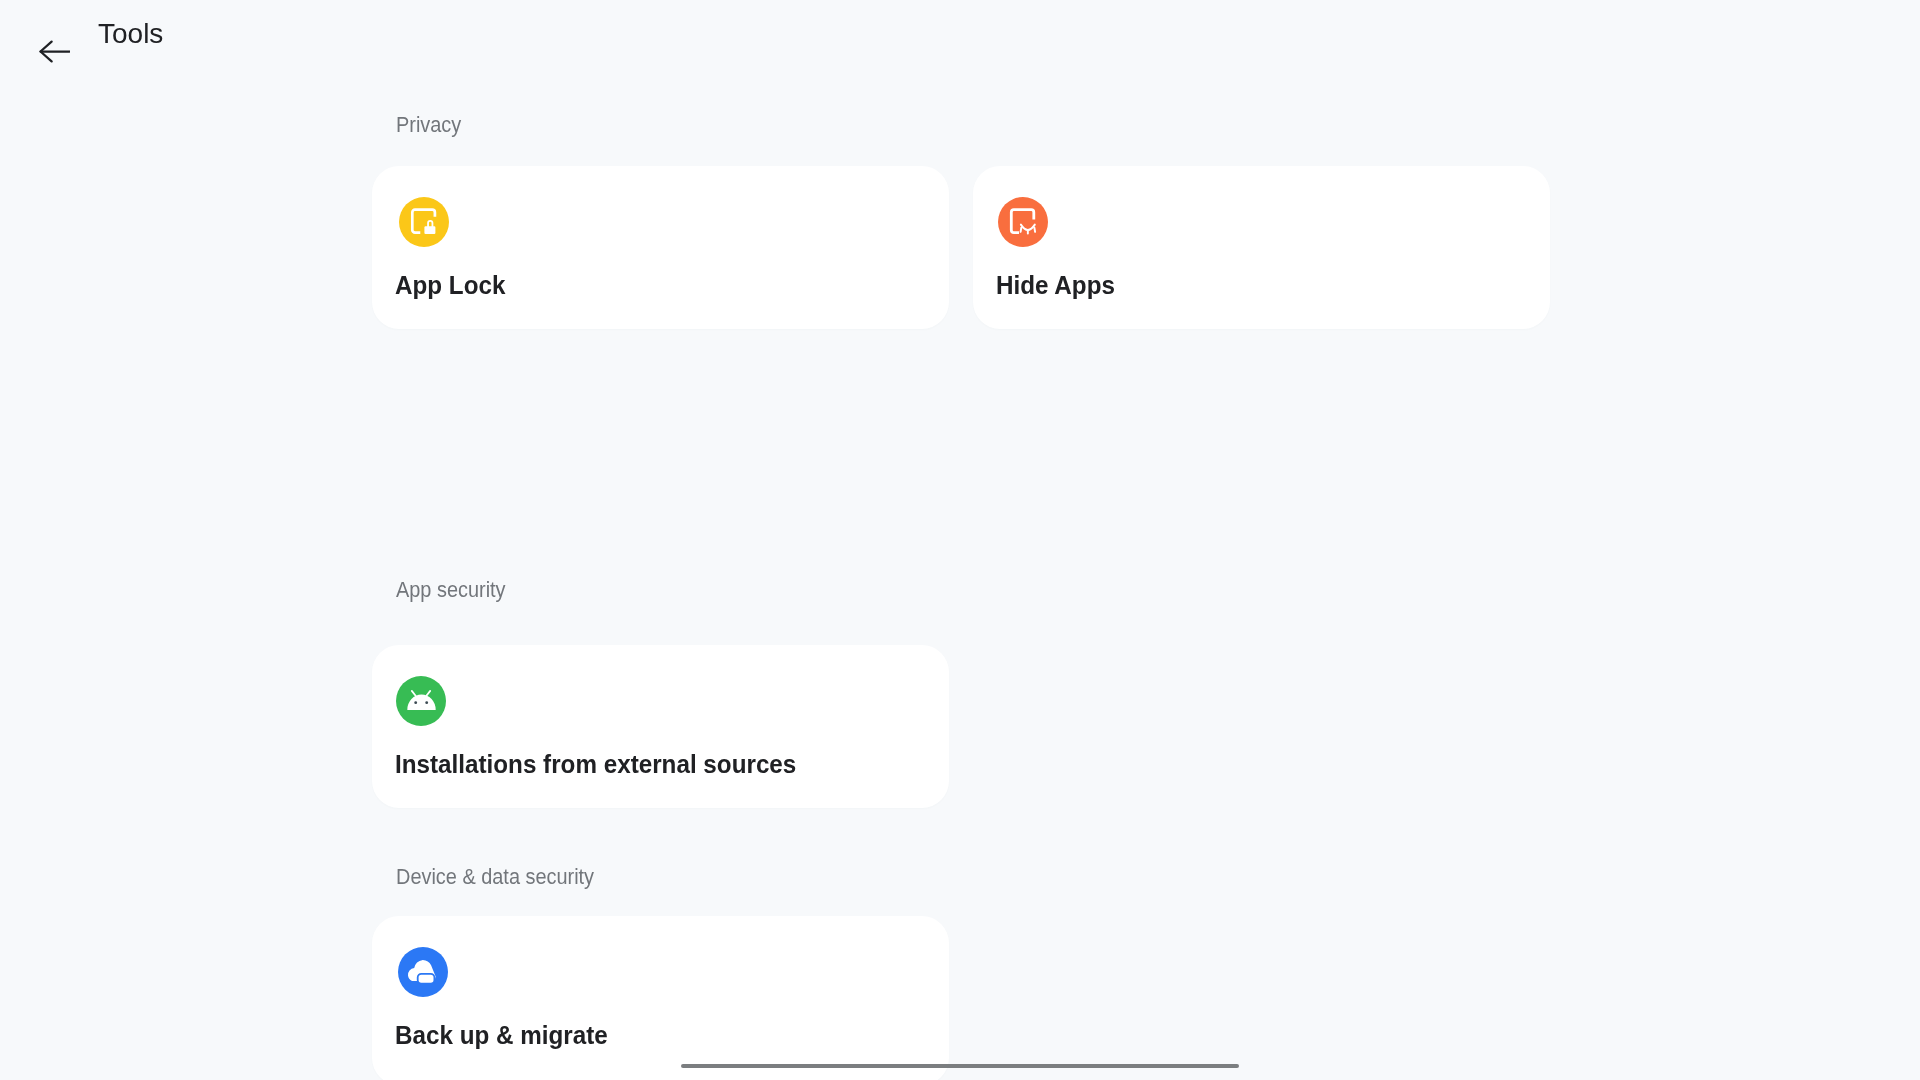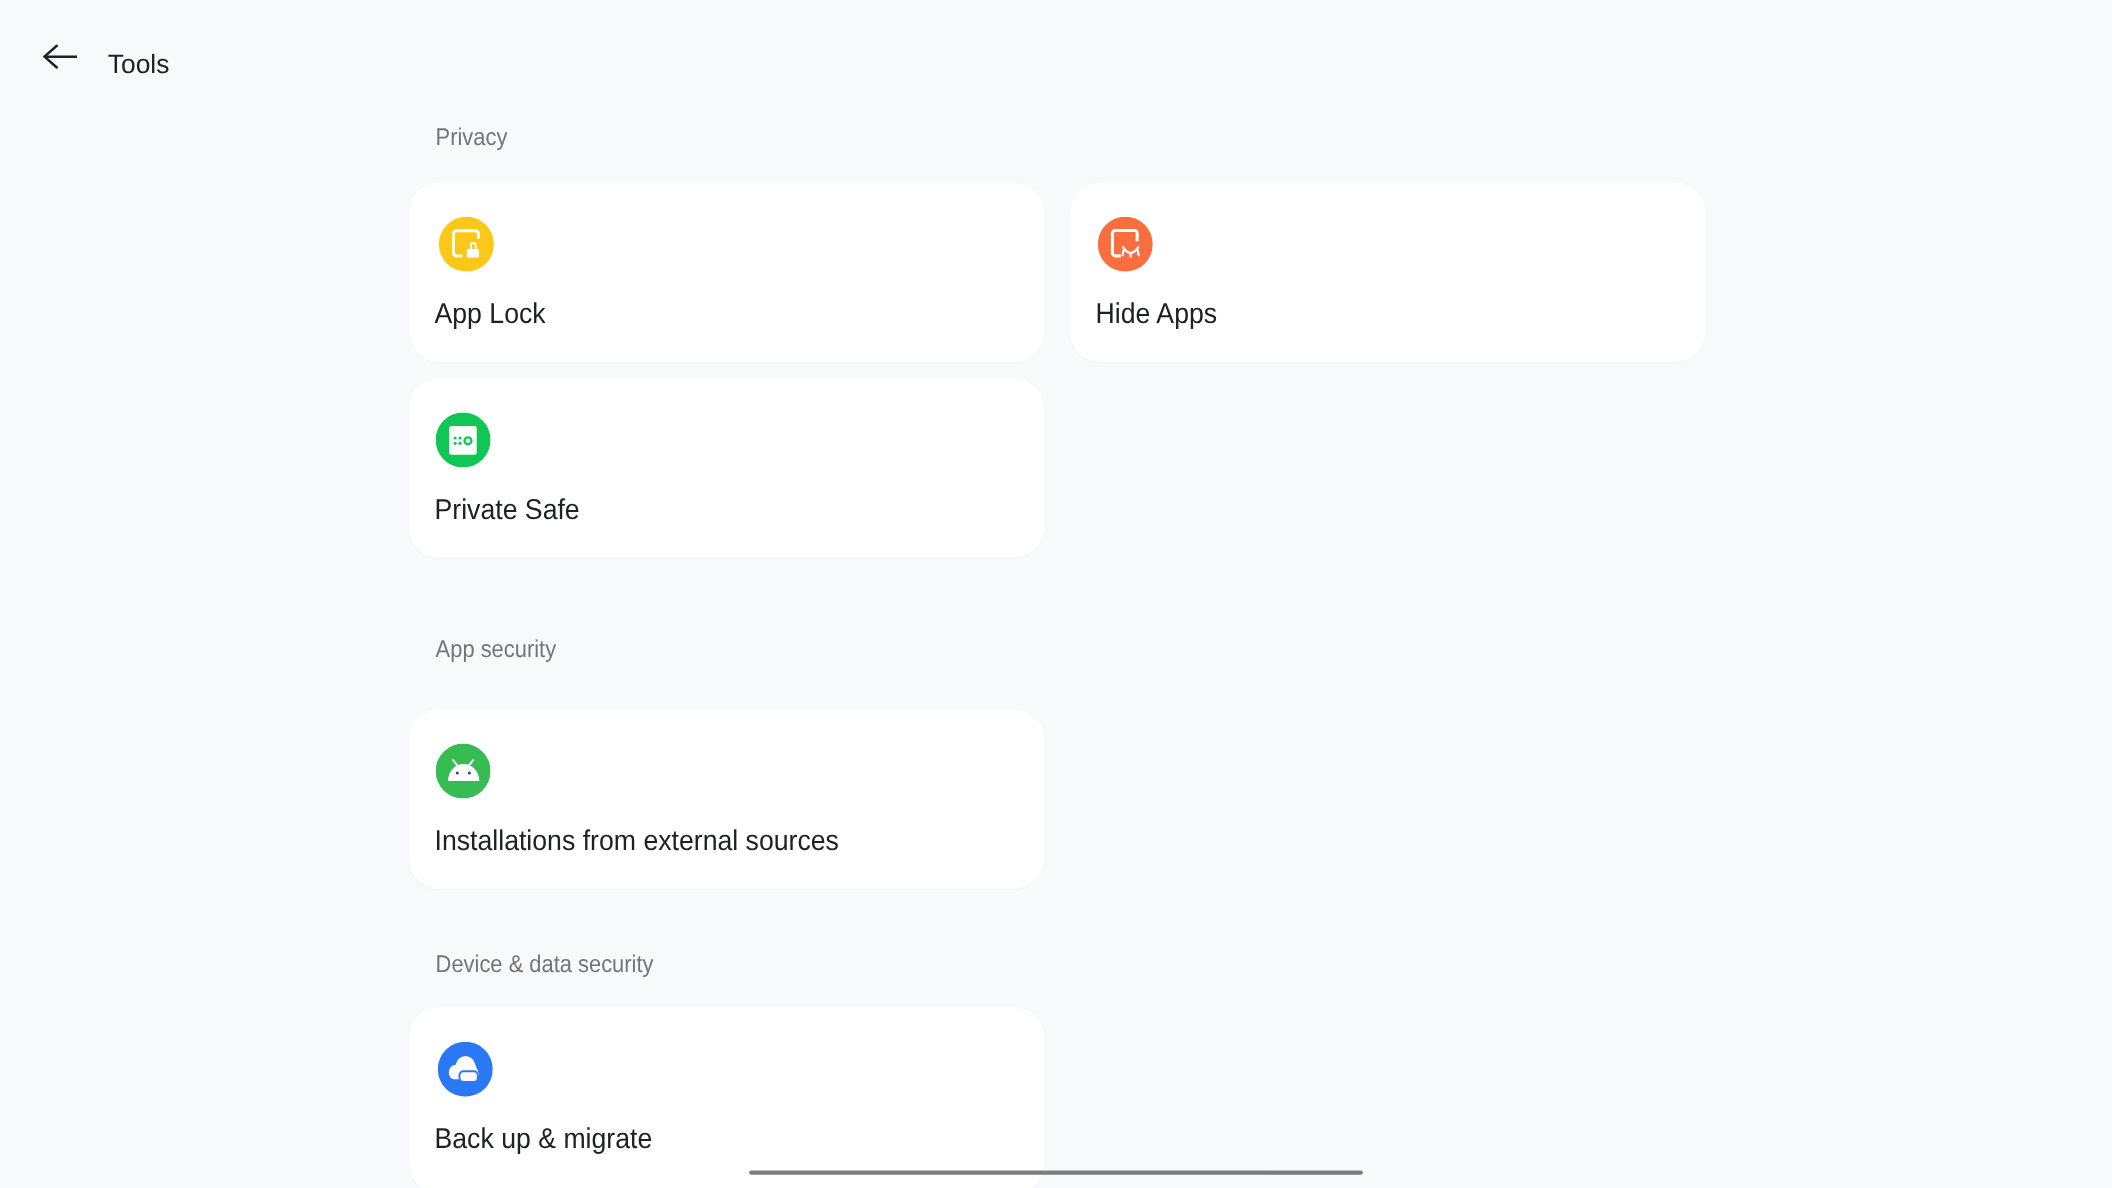--- a/index.html
+++ b/index.html
@@ -13,36 +13,36 @@
   }
   .screen { position: relative; width: 1920px; height: 1080px; background: #f7f9fb; overflow: hidden; }
 
   
   .appbar { position: absolute; left: 0; top: 0; width: 1920px; height: 104px; }
   .back-btn {
     position: absolute; left: 38.7px; top: 39.6px; width: 31px; height: 23px;
     cursor: pointer; display: block;
   }
   .appbar-title {
-    position: absolute; left: 98px; top: 42px;
-    font-size: 24px; font-weight: 400; color: #202124;
+    position: absolute; left: 98px; top: 17px;
+    font-size: 28px; font-weight: 400; color: #202124;
     line-height: 34px; white-space: nowrap;
     display: inline-block; transform-origin: left top; transform: translateZ(0);
   }
 
   
   .content { position: absolute; left: 0; top: 0; width: 1920px; }
   .section { position: absolute; left: 372px; }
   .section-label {
     position: absolute; left: 23.5px; top: 0;
     font-size: 22px; color: #72767b; line-height: 22px;
     white-space: nowrap;
     display: inline-block; transform: scaleX(0.905) translateZ(0); transform-origin: left top;
   }
-  .rows { position: absolute; left: 0; }
+  .rows { position: absolute; left: 0; font-weight: bold; }
   .row { display: flex; }
   .row + .row { margin-top: 15px; }
   .row .card + .card { margin-left: 24px; }
   .card {
     width: 577px; height: 163px; background: #ffffff; border-radius: 27px;
     box-shadow: 0 1px 2px rgba(60,64,67,0.025);
     position: relative; cursor: pointer; flex: none;
   }
   .card-icon { position: absolute; left: 25px; top: 31px; width: 50px; height: 50px; }
   .card-icon svg { display: block; width: 50px; height: 50px; }
@@ -103,36 +103,20 @@
                   <path data-name="screen-frame" d="M21.0 35.6 H15.9 a2.6 2.6 0 0 1 -2.6 -2.6 V15.2 a2.6 2.6 0 0 1 2.6 -2.6 H33.2 a2.6 2.6 0 0 1 2.6 2.6 V22.4" fill="none" stroke="white" stroke-width="2.8" stroke-linecap="butt" stroke-linejoin="round"></path>
                   <path data-name="closed-eye-lid" d="M22.9 27.6 Q29.85 38.2 36.8 27.6" fill="none" stroke="white" stroke-width="1.95" stroke-linecap="round"></path>
                   <path data-name="eyelash-left" d="M23.3 30.7 L22.6 34.9" fill="none" stroke="white" stroke-width="1.95" stroke-linecap="round"></path>
                   <path data-name="eyelash-center" d="M29.85 33.0 L29.85 36.4" fill="none" stroke="white" stroke-width="1.95" stroke-linecap="round"></path>
                   <path data-name="eyelash-right" d="M36.4 30.7 L37.1 34.9" fill="none" stroke="white" stroke-width="1.95" stroke-linecap="round"></path>
                 </svg>
               </span>
               <div class="card-label" data-name="tool-card-label">Hide Apps</div>
             </div>
           </div>
-          <div class="row" data-name="card-row">
-            <div class="card" data-name="tool-card">
-              <span class="card-icon" data-name="private-safe-icon">
-                <svg viewBox="0 0 50 50" width="50" height="50" aria-hidden="true" data-name="private-safe-icon-glyph">
-                  <circle cx="25" cy="25" r="25" fill="#10c756" data-name="icon-background-circle"></circle>
-                  <rect data-name="safe-door" x="12.4" y="12.2" width="25.0" height="26.2" rx="2.3" fill="white"></rect>
-                  <circle data-name="safe-dot" cx="17.8" cy="23.2" r="1.45" fill="#10c756"></circle>
-                  <circle data-name="safe-dot" cx="22.2" cy="23.2" r="1.45" fill="#10c756"></circle>
-                  <circle data-name="safe-dot" cx="17.8" cy="28.0" r="1.45" fill="#10c756"></circle>
-                  <circle data-name="safe-dot" cx="22.2" cy="28.0" r="1.45" fill="#10c756"></circle>
-                  <circle data-name="safe-dial" cx="29.4" cy="25.7" r="3.15" fill="none" stroke="#10c756" stroke-width="2.1"></circle>
-                </svg>
-              </span>
-              <div class="card-label" data-name="tool-card-label">Private Safe</div>
-            </div>
-          </div>
         </div>
       </div>
       <div class="section" data-name="section-app-security" style="top: 579px;">
         <div class="section-label" data-name="section-label">App security</div>
         <div class="rows" data-name="card-rows" style="top: 66px;">
           <div class="row" data-name="card-row">
             <div class="card" data-name="tool-card">
               <span class="card-icon" data-name="android-icon">
                 <svg viewBox="0 0 50 50" width="50" height="50" aria-hidden="true" data-name="android-icon-glyph">
                   <circle cx="25" cy="25" r="25" fill="#37bc54" data-name="icon-background-circle"></circle>

